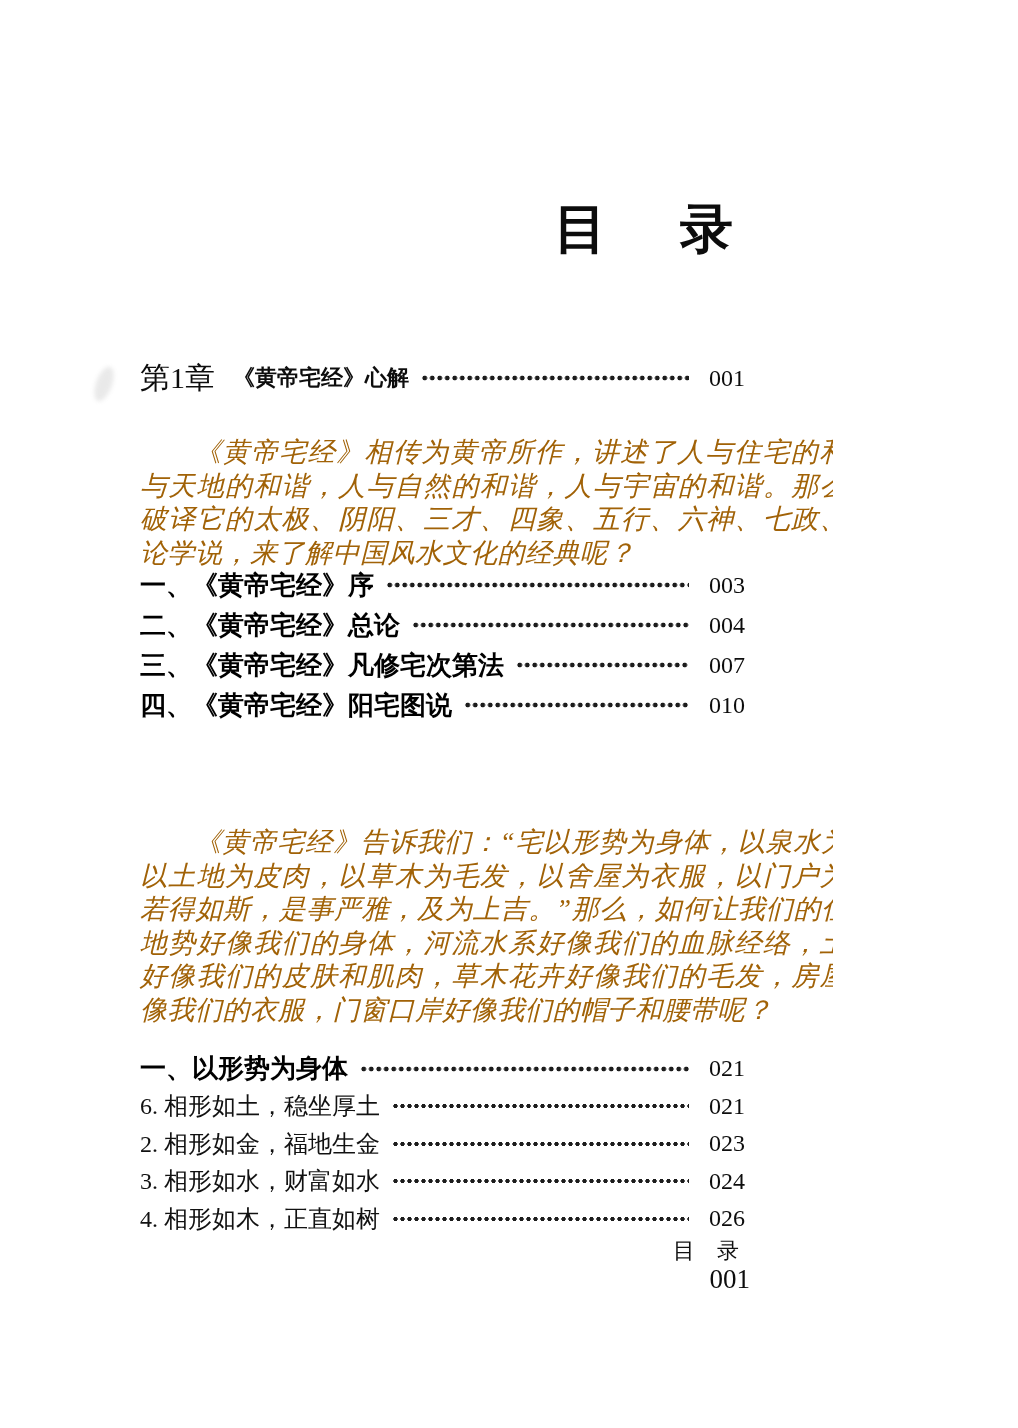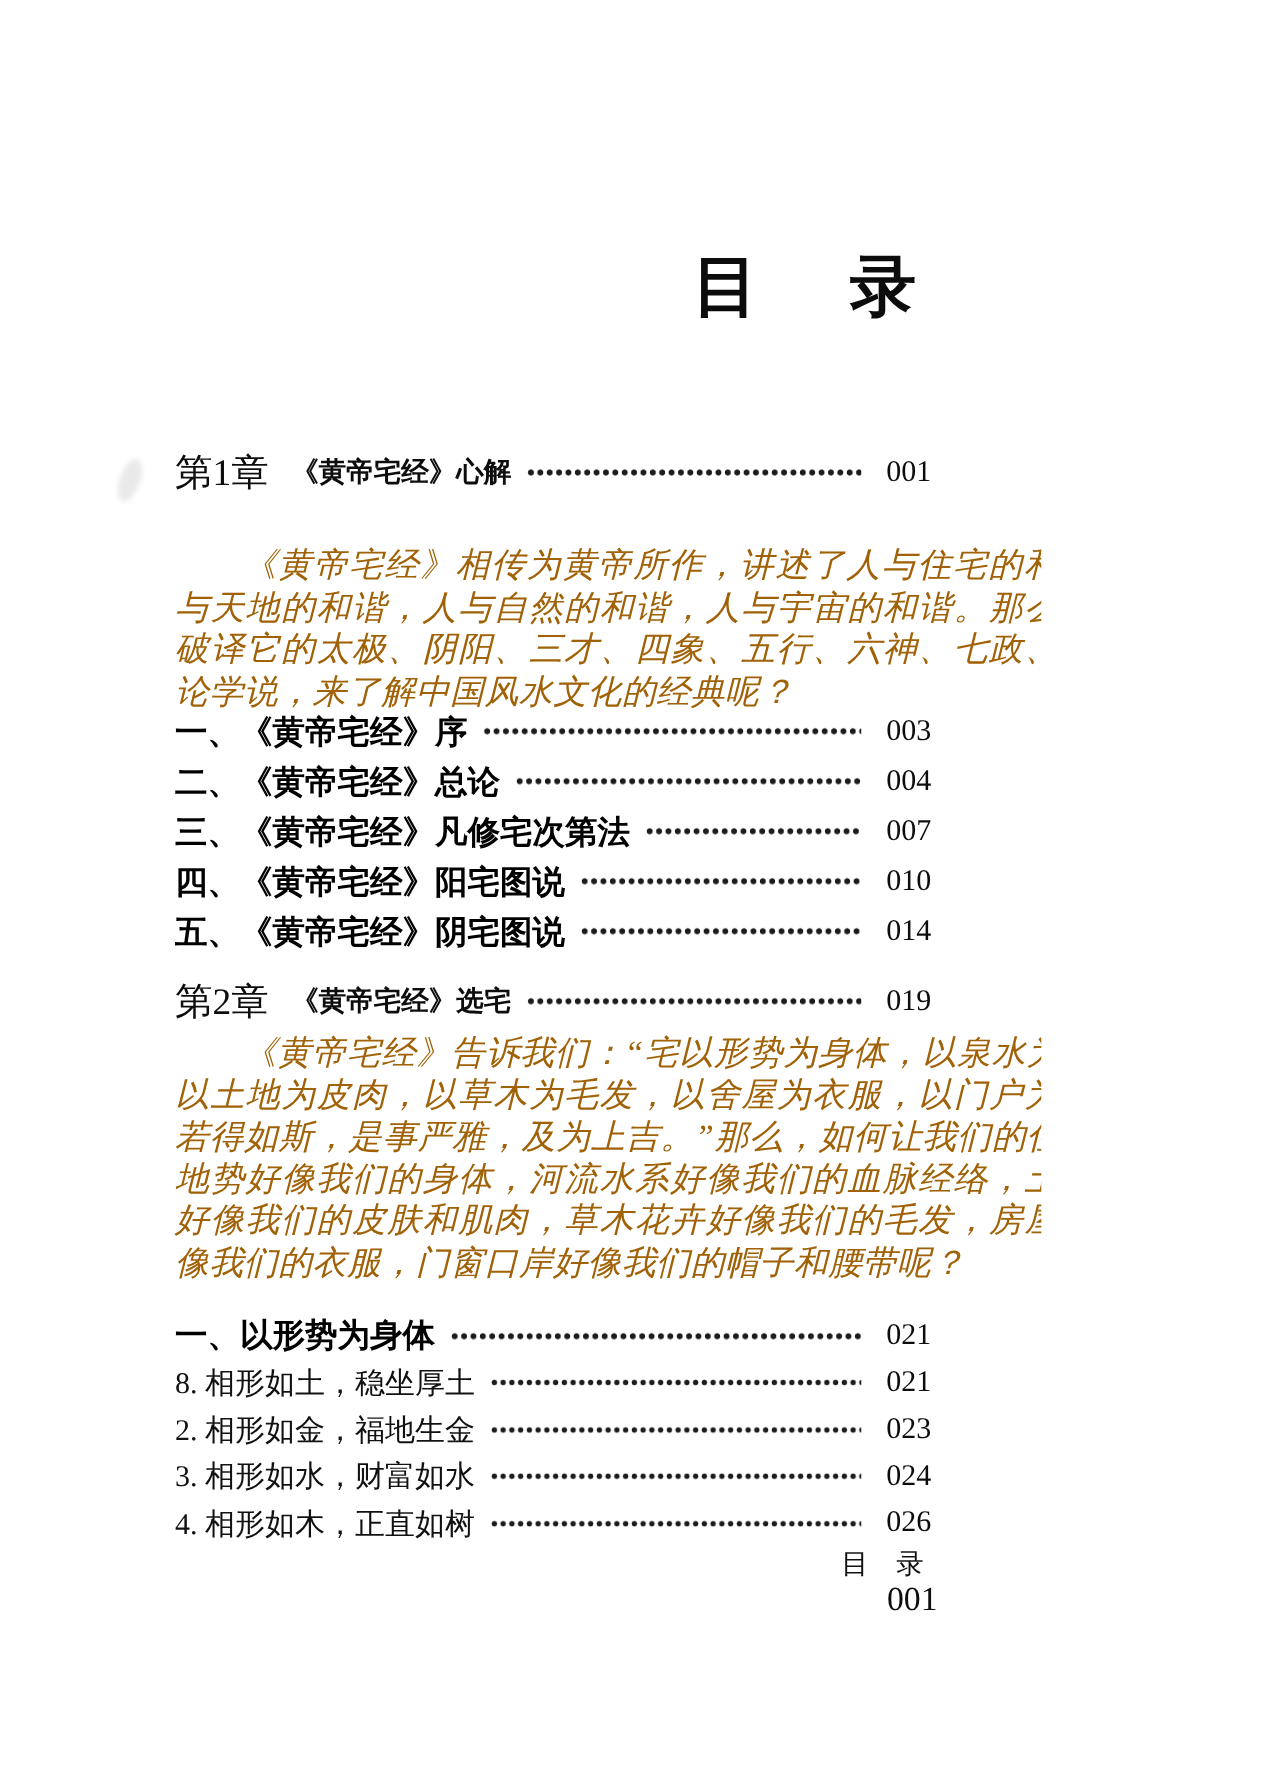--- a/index.html
+++ b/index.html
@@ -151,44 +151,33 @@
     <div class="row">
       <span class="lab-bold">三、《黄帝宅经》凡修宅次第法</span>
       <span class="leader"></span>
       <span class="pg">007</span>
     </div>
     <div class="row">
       <span class="lab-bold">四、《黄帝宅经》阳宅图说</span>
       <span class="leader"></span>
       <span class="pg">010</span>
     </div>
-    <div class="row">
-      <span class="lab-bold">五、《黄帝宅经》阴宅图说</span>
-      <span class="leader"></span>
-      <span class="pg">014</span>
-    </div>
   </div>
 
-  <div class="chapter-row" id="ch2-row">
-    <span class="ch-num">第2章</span>
-    <span class="ch-title">《黄帝宅经》选宅</span>
-    <span class="leader"></span>
-    <span class="pg">019</span>
-  </div>
 
   <div class="intro" id="intro2">《黄帝宅经》告诉我们：“宅以形势为身体，以泉水为血脉，以土地为皮肉，以草木为毛发，以舍屋为衣服，以门户为冠带。若得如斯，是事严雅，及为上吉。”那么，如何让我们的住宅地形地势好像我们的身体，河流水系好像我们的血脉经络，土地高山好像我们的皮肤和肌肉，草木花卉好像我们的毛发，房屋建筑好像我们的衣服，门窗口岸好像我们的帽子和腰带呢？</div>
 
   <div class="toclist" id="list2">
     <div class="row">
       <span class="lab-bold">一、以形势为身体</span>
       <span class="leader"></span>
       <span class="pg">021</span>
     </div>
     <div class="row">
-      <span class="lab-reg">8. 相形如土，稳坐厚土</span>
+      <span class="lab-reg">6. 相形如土，稳坐厚土</span>
       <span class="leader small"></span>
       <span class="pg">021</span>
     </div>
     <div class="row">
       <span class="lab-reg">2. 相形如金，福地生金</span>
       <span class="leader small"></span>
       <span class="pg">023</span>
     </div>
     <div class="row">
       <span class="lab-reg">3. 相形如水，财富如水</span>

